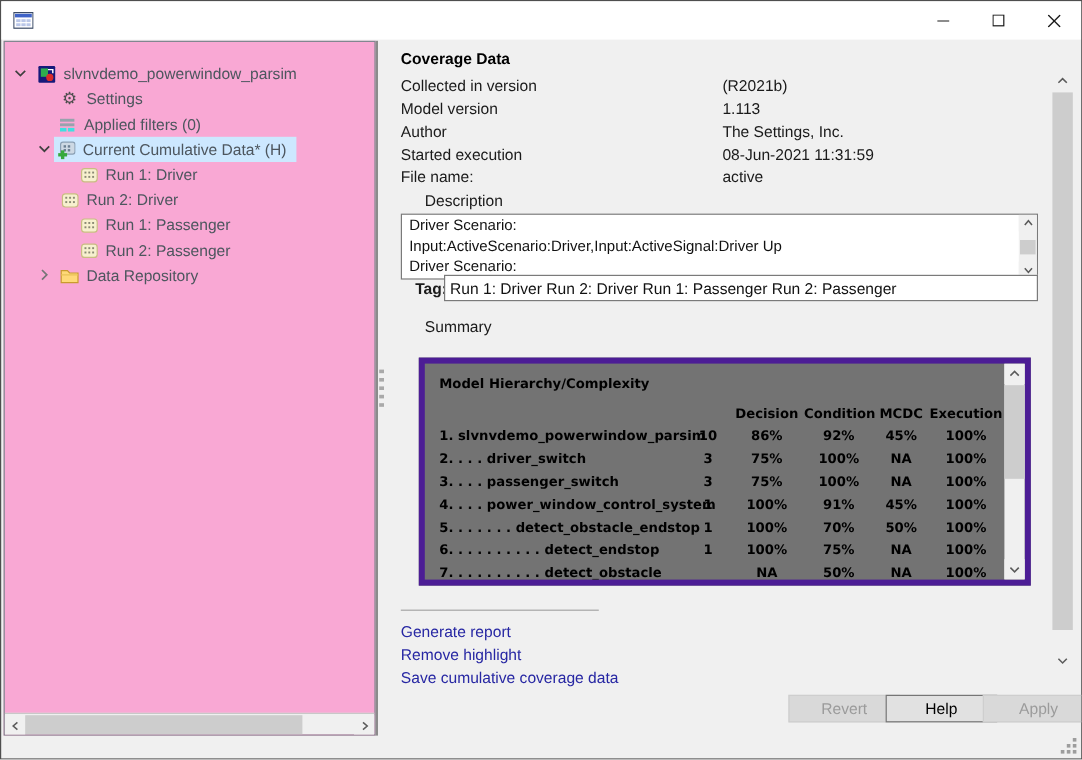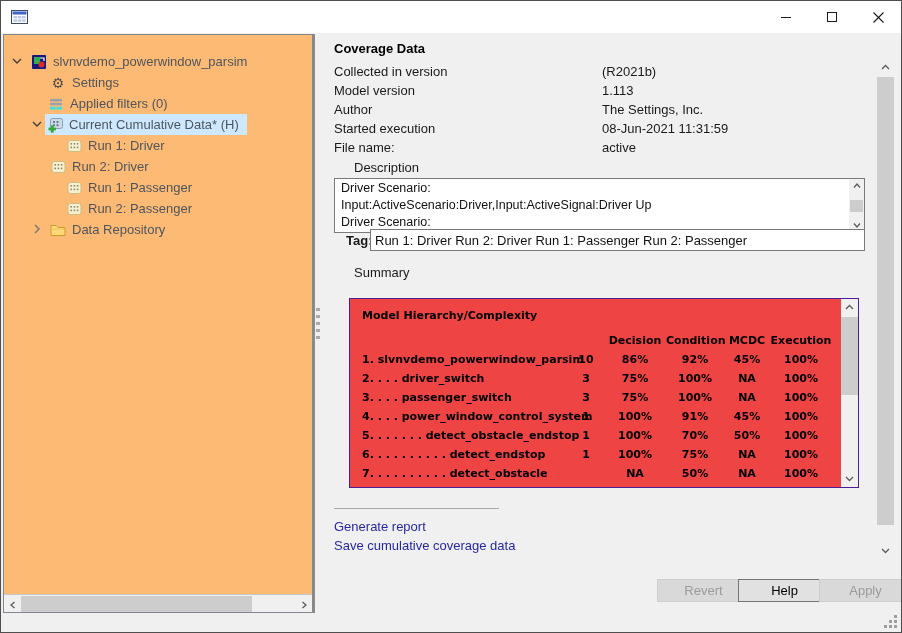--- a/index.html
+++ b/index.html
@@ -5,21 +5,21 @@
   html,body{margin:0;padding:0;background:#e8e8e8;}
   .window{position:relative;width:902px;height:633px;box-sizing:border-box;border:1px solid #4e4e4e;
     background:#f0f0f0;font-family:"Liberation Sans",sans-serif;font-size:13px;color:#1a1a1a;overflow:hidden;}
   
   .titlebar{position:absolute;top:0;left:0;right:0;height:32px;background:#ffffff;}
   .app-icon{position:absolute;left:10px;top:8px;width:17px;height:16px;}
   .title-text{position:absolute;left:35px;top:8px;color:#000;white-space:nowrap;}
   .cap-btn{position:absolute;top:0;width:46px;height:32px;display:flex;align-items:center;justify-content:center;}
   .btn-min{right:92px}.btn-max{right:46px}.btn-close{right:0}
   
-  .tree-panel{position:absolute;left:2px;top:33px;width:310px;height:579px;background:#fdba74;
+  .tree-panel{position:absolute;left:2px;top:33px;width:310px;height:579px;background:#f9a8d4;
     border:1px solid #828790;box-sizing:border-box;overflow:hidden;}
   .tree-row{position:absolute;left:0;width:100%;height:21px;}
   .chev{position:absolute;top:5px;cursor:pointer;}
   .row-content{position:absolute;top:0;height:21px;display:inline-flex;align-items:center;gap:6px;padding:0 8px 0 2px;}
   .row-content.selected{background:#cde8ff;}
   .tree-label{color:#4d565e;white-space:nowrap;}
   .tree-icon{display:inline-flex;width:16px;height:16px;align-items:center;justify-content:center;}
   
   .sb-track-h{position:absolute;left:0;right:0;bottom:0;height:17px;background:#f0f0f0;border-top:1px solid #c8c8c8;}
   .sb-btn{position:absolute;width:17px;height:17px;display:flex;align-items:center;justify-content:center;background:#f0f0f0;}
@@ -38,22 +38,22 @@
   .grp .line{flex:1;height:1px;background:#a6a6a6;margin-left:9px;}
   .desc-box{position:absolute;left:333px;top:177px;width:531px;height:55px;background:#fff;
     border:1px solid #7a7a7a;box-sizing:border-box;overflow:hidden;}
   .desc-text{padding:1px 20px 0 6px;font-size:12.5px;line-height:17px;color:#111;white-space:nowrap;}
   .desc-sb{position:absolute;right:0;top:0;width:15px;height:100%;background:#f0f0f0;}
   .desc-sb .sb-btn{width:15px;height:14px;}
   .tag-label{position:absolute;left:345px;top:232px;font-weight:bold;}
   .tag-input{position:absolute;left:369px;top:228px;width:495px;height:22px;box-sizing:border-box;
     border:1px solid #7a7a7a;background:#fff;font-family:"Liberation Sans",sans-serif;font-size:13px;padding:0 4px;color:#111;}
   
-  .report{position:absolute;left:348px;top:297px;width:510px;height:190px;background:#ef4444;
-    border:1px solid #4c1d95;box-sizing:border-box;overflow:hidden;
+  .report{position:absolute;left:348px;top:297px;width:510px;height:190px;background:#737373;
+    border:5px solid #4c1d95;box-sizing:border-box;overflow:hidden;
     font-family:"DejaVu Sans",sans-serif;font-size:11px;font-weight:bold;color:#000;}
   .rpt-inner{padding:10px 0 0 12px;}
   .rpt-title{height:18px;margin-bottom:4px;}
   .rpt-row{display:flex;height:19px;align-items:center;}
   .c-name{width:206px;white-space:nowrap;}
   .c-cx{width:36px;text-align:center;}
   .c-dec{width:62px;text-align:center;}
   .c-cond{width:58px;text-align:center;}
   .c-mcdc{width:46px;text-align:center;}
   .c-exe{width:62px;text-align:center;}
@@ -423,20 +423,21 @@
         <svg width="9" height="9">
             <polyline points="1,3 4.5,6.5 8,3" fill="none" stroke="#5b5b5b" stroke-width="1.3"></polyline>
           </svg>
       </div>
     </div>
   </div>
 
   <div class="pre-link-rule"></div>
   <div class="links">
     <div class="link">Generate report</div>
+    <div class="link">Remove highlight</div>
     <div class="link">Save cumulative coverage data</div>
   </div>
 
   <div class="btn disabled" style="left:656px">Revert</div>
   <div class="btn normal" style="left:737px">Help</div>
   <div class="btn disabled" style="left:818px">Apply</div>
 
   <div class="v-scroll">
     <div class="sb-btn" style="left:0;top:0;">
       <svg width="9" height="9">

